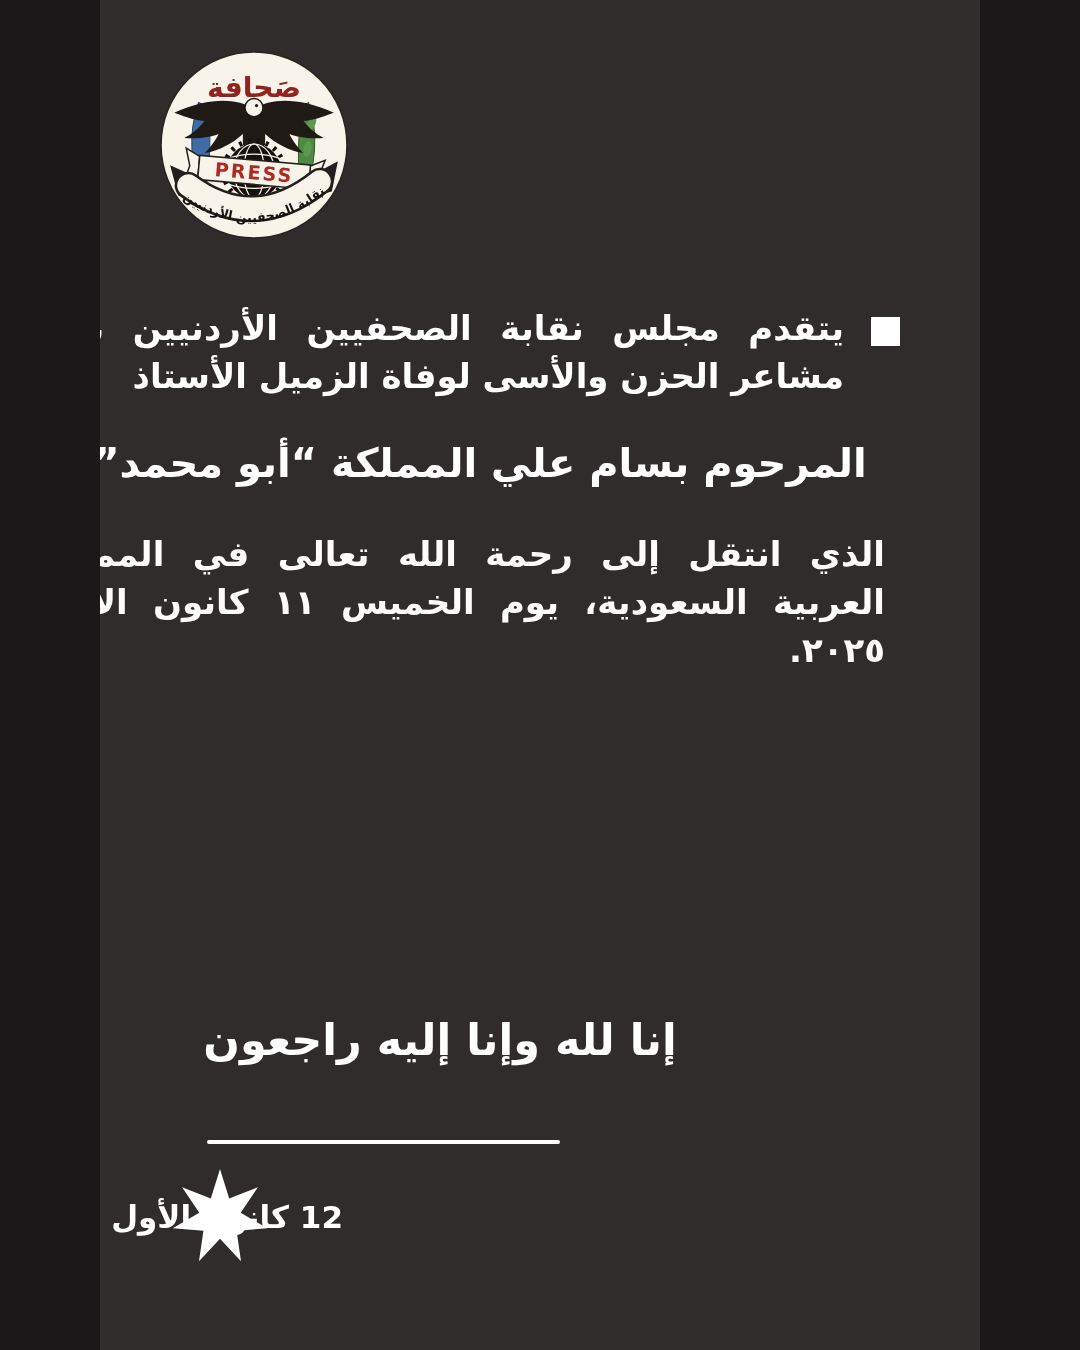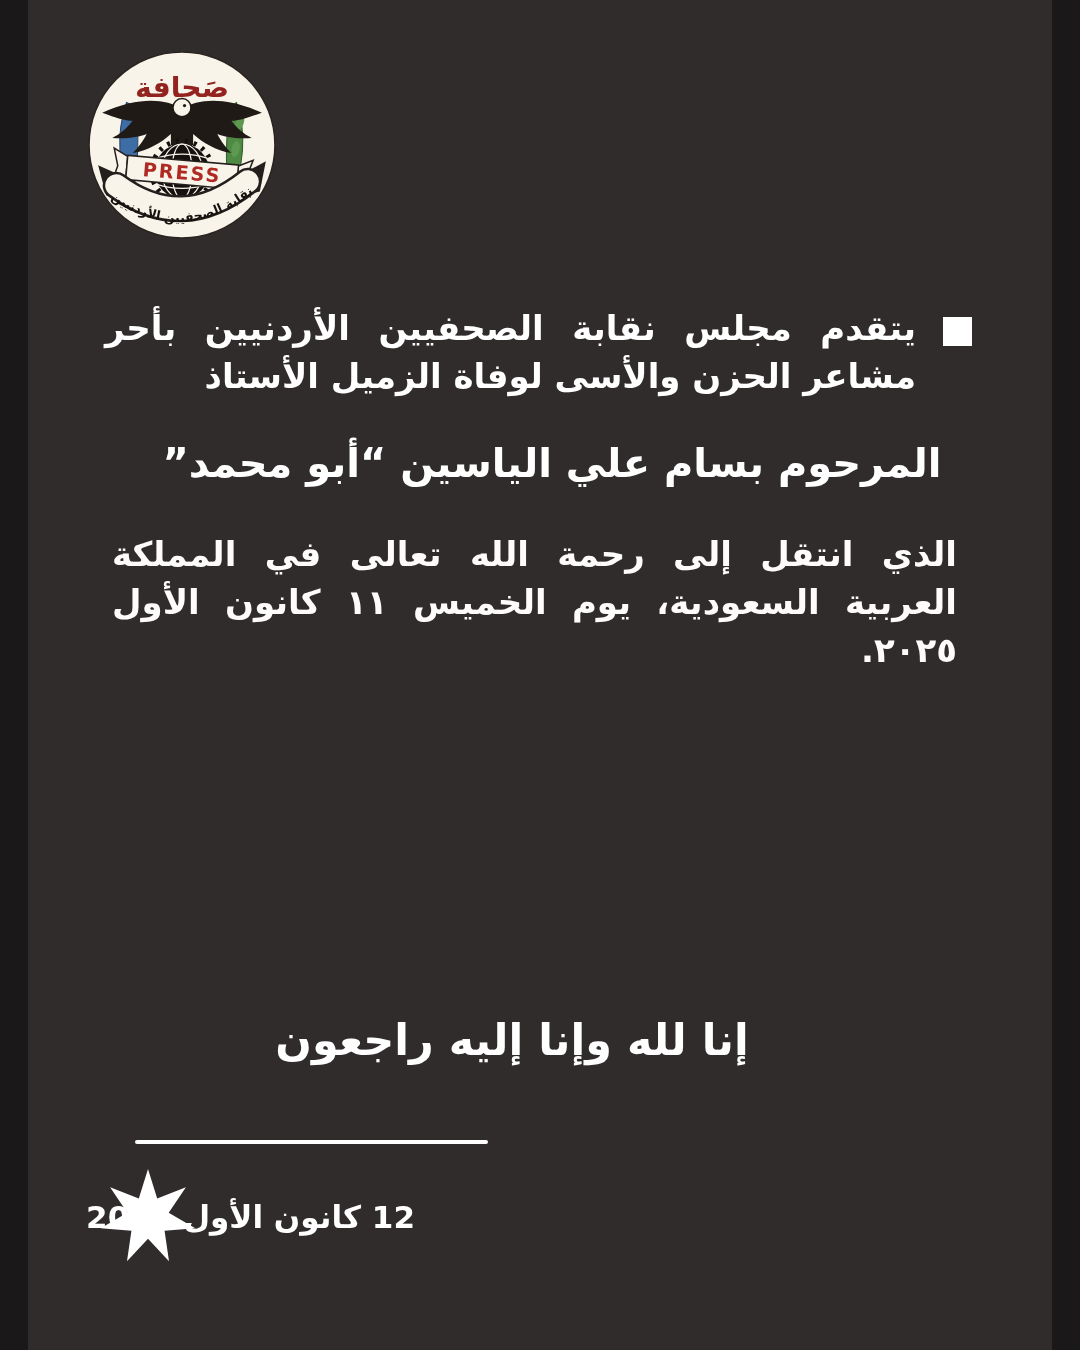--- a/index.html
+++ b/index.html
@@ -1,19 +1,19 @@
 <!DOCTYPE html>
 <html lang="ar" dir="rtl"><head>
 <meta charset="utf-8">
 <style>
   html,body { margin:0; padding:0; background:#1a1818; }
   * { box-sizing:border-box; }
   .canvas {
     position:relative;
-    width:1024px; height:1350px;
+    width:880px; height:1350px;
     margin:0 auto;
     background:#2f2c2b;
     direction:rtl;
     font-family:"DejaVu Sans", sans-serif;
     color:#ffffff;
     overflow:hidden;
   }
   .logo-wrap { position:absolute; left:58px; top:48px; width:192px; height:194px; }
   .logo-wrap svg { width:100%; height:100%; display:block; }
 
@@ -130,21 +130,21 @@
       </g>
     </svg>
   </div>
 
 
   <div class="intro-row">
     <span class="square-bullet"></span>
     <p class="para-text">يتقدم مجلس نقابة الصحفيين الأردنيين بأحر مشاعر الحزن والأسى لوفاة الزميل الأستاذ</p>
   </div>
 
-  <p class="deceased-name">المرحوم بسام علي الياسين “أبو محمد”</p>
+  <p class="deceased-name">المرحوم بسام علي المملكة “أبو محمد”</p>
 
   <p class="para p-passing">الذي انتقل إلى رحمة الله تعالى في المملكة العربية السعودية، يوم الخميس ١١ كانون الأول ٢٠٢٥.</p>
 
 
 
   <p class="closing-verse">إنا لله وإنا إليه راجعون</p>
 
   <div class="divider"></div>
 
   <div class="star-wrap">

